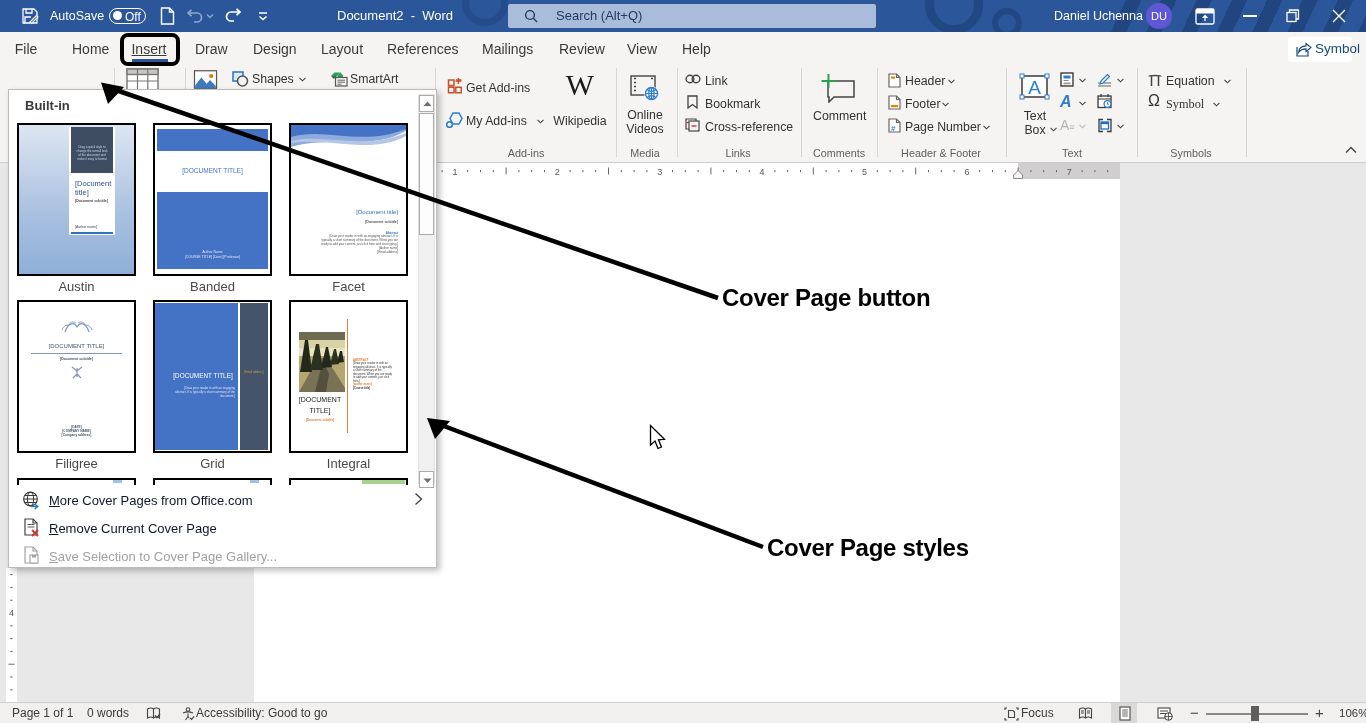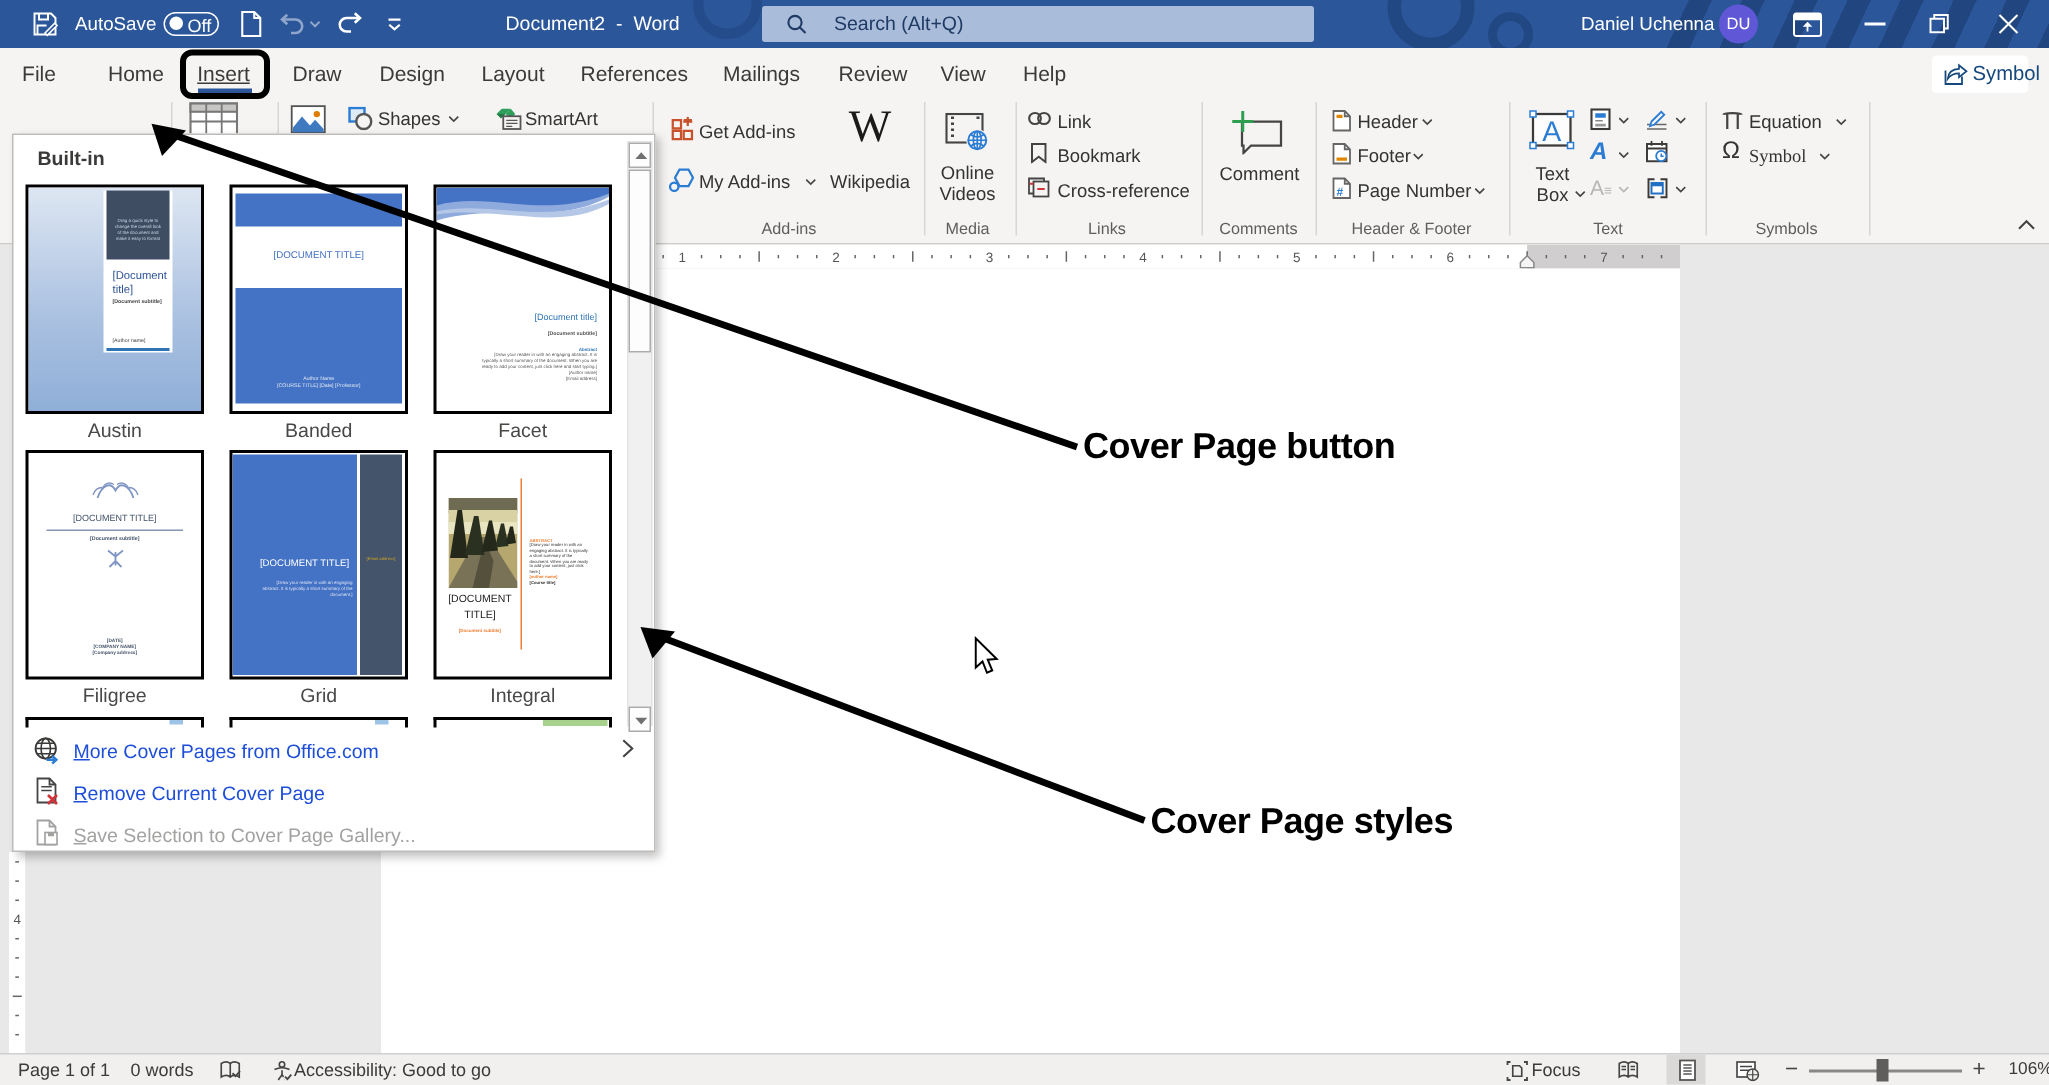--- a/index.html
+++ b/index.html
@@ -21,21 +21,21 @@
 .rtxt{position:absolute;font-size:12.3px;color:#333;white-space:nowrap;}
 .chev{position:absolute;width:7px;height:5px;}
 .biglabel{position:absolute;font-size:12.3px;color:#333;text-align:center;white-space:nowrap;}
 
 #docarea{position:absolute;left:0;top:163px;width:1366px;height:539px;background:#e8e8e8;}
 #page{position:absolute;left:254px;top:16px;width:866px;height:523px;background:#ffffff;}
 
 #dropdown{position:absolute;left:8px;top:89px;width:429px;height:479px;background:#ffffff;border:1px solid #bebbb8;box-shadow:3px 3px 6px rgba(0,0,0,0.25);}
 .thumb{position:absolute;width:119px;height:153px;background:#fff;border:2px solid #000;overflow:hidden;}
 .tcap{position:absolute;width:119px;height:18px;text-align:center;font-size:13px;color:#494847;}
-.mitem{position:absolute;left:0;width:427px;height:28px;font-size:13px;color:#1d4ed8;}
+.mitem{position:absolute;left:0;width:427px;height:28px;font-size:13px;color:#0f172a;}
 .mitem .mtxt{position:absolute;left:40px;top:7.5px;}
 
 #statusbar{position:absolute;left:0;top:702px;width:1366px;height:21px;background:#f1f0ef;border-top:1px solid #d1cfcd;font-size:12px;color:#3b3a39;}
 #statusbar .sitem{position:absolute;top:3px;}
 
 .note{position:absolute;font-weight:bold;color:#000;font-size:24px;letter-spacing:-0.3px;}
 </style></head>
 <body>
 <div id="stage">
 

